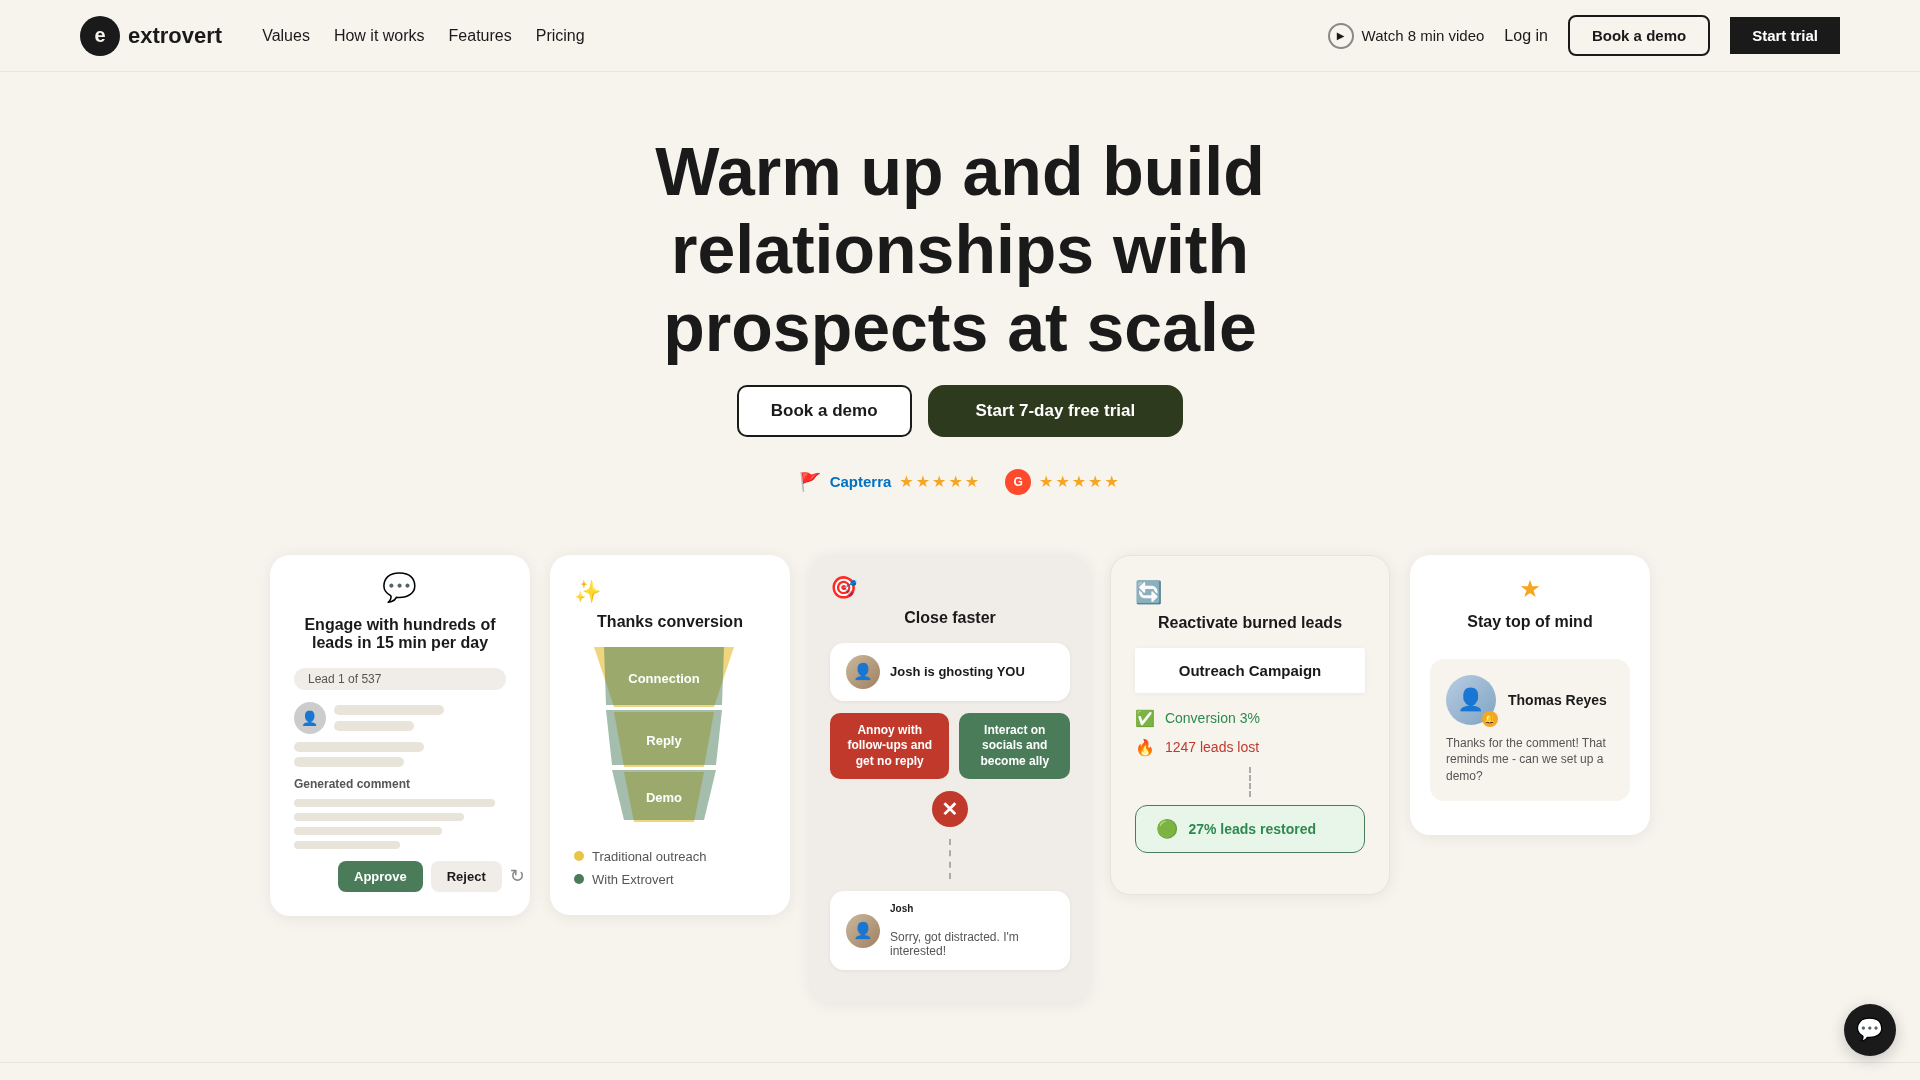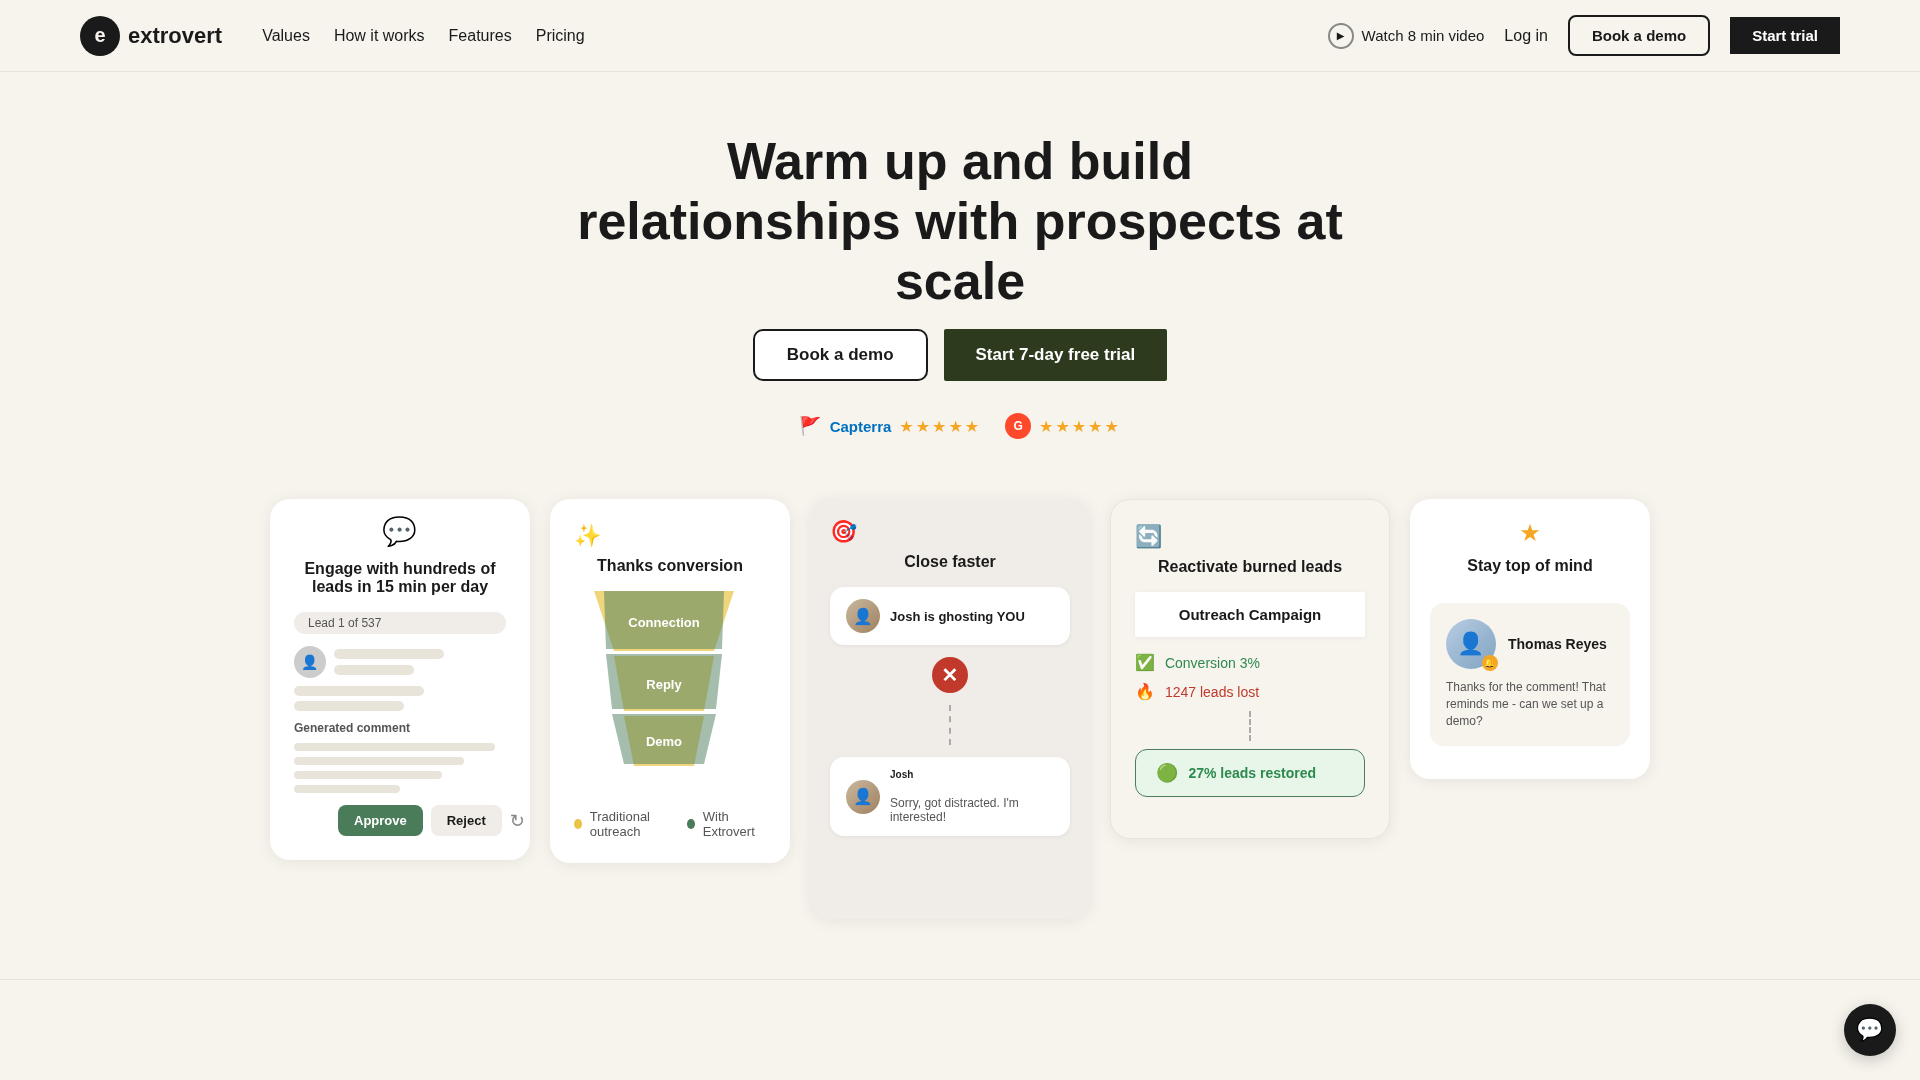--- a/index.html
+++ b/index.html
@@ -68,21 +68,21 @@
       cursor: pointer;
       color: #fff;
     }
 
     
     .hero {
       text-align: center;
       padding: 60px 40px 20px;
     }
     .hero h1 {
-      font-size: 52px;
+      font-size: 68px;
       font-weight: 800;
       color: #1a1a1a;
       max-width: 800px;
       margin: 0 auto 18px;
       line-height: 1.15;
     }
     .hero p {
       font-size: 18px;
       color: #555;
       margin-bottom: 32px;
@@ -92,23 +92,23 @@
       padding: 14px 32px;
       border: 2px solid #1a1a1a;
       border-radius: 10px;
       background: #fff;
       font-size: 17px;
       font-weight: 600;
       cursor: pointer;
       color: #1a1a1a;
     }
     .btn-hero-dark {
-      padding: 14px 32px;
-      border: none;
-      border-radius: 2px;
+      padding: 14px 48px;
+      border: none;
+      border-radius: 16px;
       background: #2d3a1e;
       font-size: 17px;
       font-weight: 600;
       cursor: pointer;
       color: #fff;
     }
     .ratings { display: flex; justify-content: center; align-items: center; gap: 24px; margin-bottom: 40px; }
     .rating-item { display: flex; align-items: center; gap: 8px; font-size: 14px; }
     .stars { color: #f5a623; font-size: 16px; letter-spacing: 2px; }
     .capterra-logo { font-weight: 700; color: #0070c0; font-size: 15px; }
@@ -211,21 +211,21 @@
       font-size: 18px;
       cursor: pointer;
       color: #888;
     }
 
     
     .card-2 {
       width: 240px;
       min-height: 360px;
     }
-    .funnel-legend { display: flex; flex-direction: row; gap: 8px; margin-top: 24px; align-self: flex-start; }
+    .funnel-legend { display: flex; flex-direction: column; gap: 8px; margin-top: 8px; align-self: flex-start; }
     .legend-item { display: flex; align-items: center; gap: 8px; font-size: 13px; color: #555; }
     .legend-dot { width: 10px; height: 10px; border-radius: 50%; }
     .legend-dot-yellow { background: #e8c547; }
     .legend-dot-green { background: #4a7c59; }
 
     
     .card-3 {
       width: 280px;
       min-height: 420px;
       background: #f0ede8;
@@ -514,20 +514,24 @@
     <div style="display:flex;align-items:center;gap:8px;margin-bottom:8px">
       <span style="font-size:22px;">🎯</span>
     </div>
     <div class="card-title">Close faster</div>
 
     <div class="chat-bubble">
       <div class="chat-avatar" style="background: linear-gradient(135deg,#c9b99e,#a08060); display:flex;align-items:center;justify-content:center;font-size:16px;">👤</div>
       <span style="font-size:13px;font-weight:600;color:#1a1a1a;">Josh is ghosting YOU</span>
     </div>
 
+    <div class="choice-buttons">
+      <button class="btn-bad">Annoy with follow-ups and get no reply</button>
+      <button class="btn-good">Interact on socials and become ally</button>
+    </div>
 
     <div class="x-circle">✕</div>
 
     <div class="dashed-line"></div>
 
     <div class="chat-bubble">
       <div class="chat-avatar" style="background: linear-gradient(135deg,#c9b99e,#a08060); display:flex;align-items:center;justify-content:center;font-size:16px;">👤</div>
       <div>
         <div style="font-size:10px;font-weight:700;margin-bottom:16px;">Josh</div>
         <div style="font-size:12px;color:#555;">Sorry, got distracted. I'm interested!</div>

